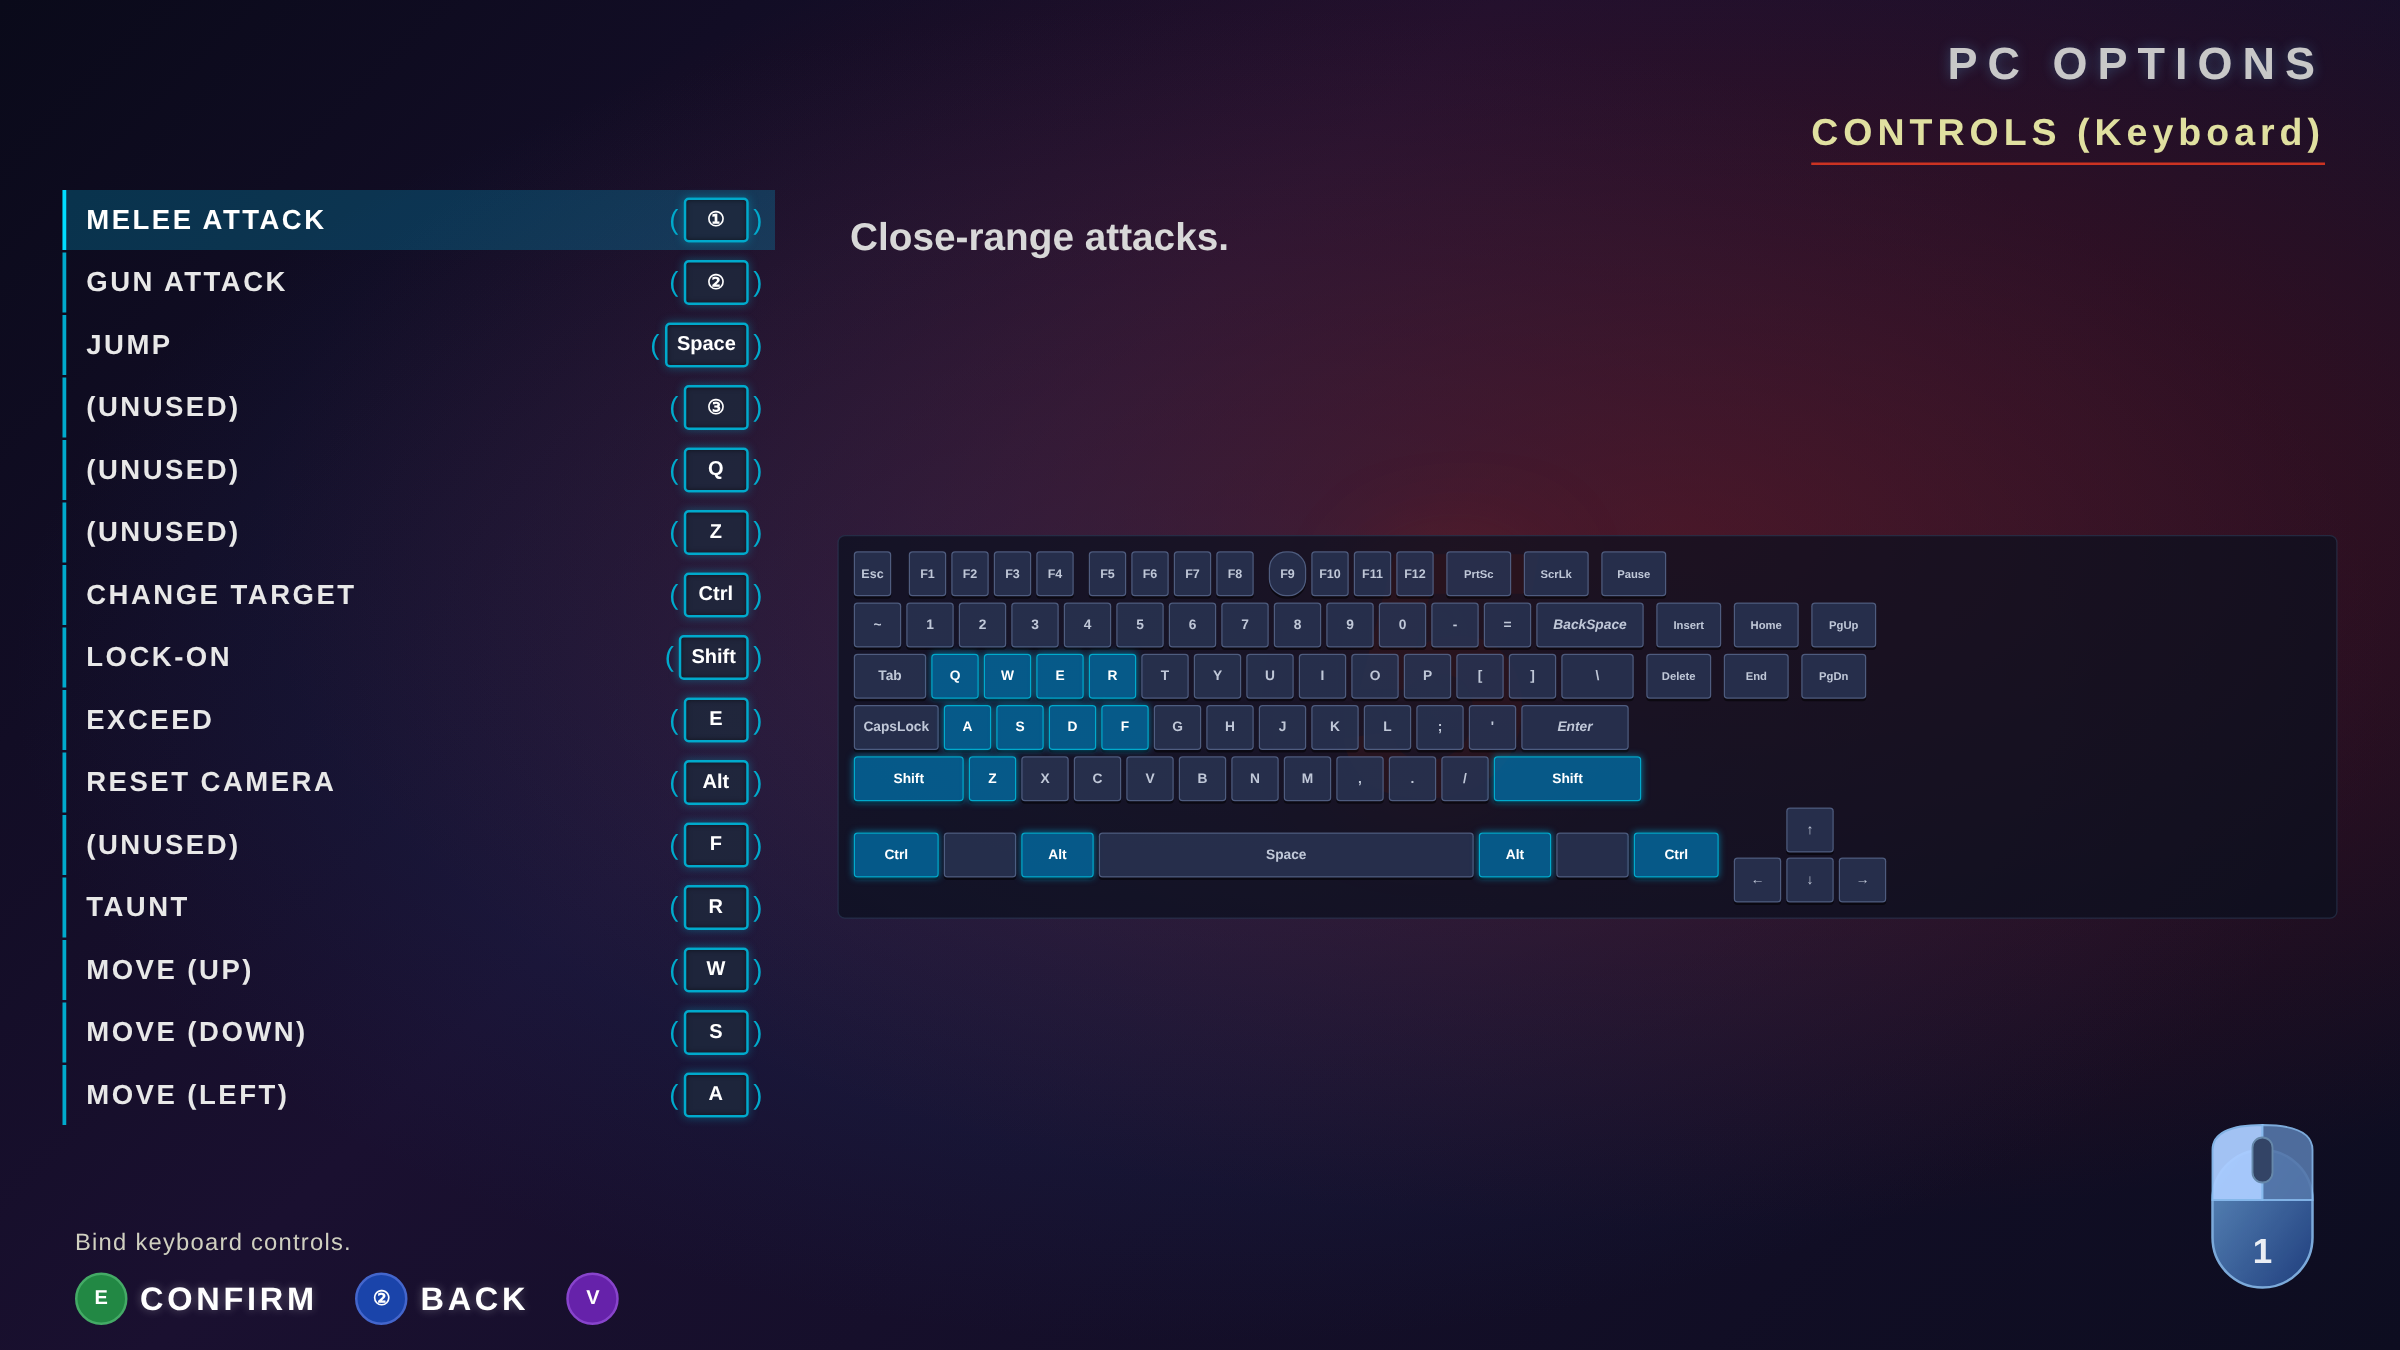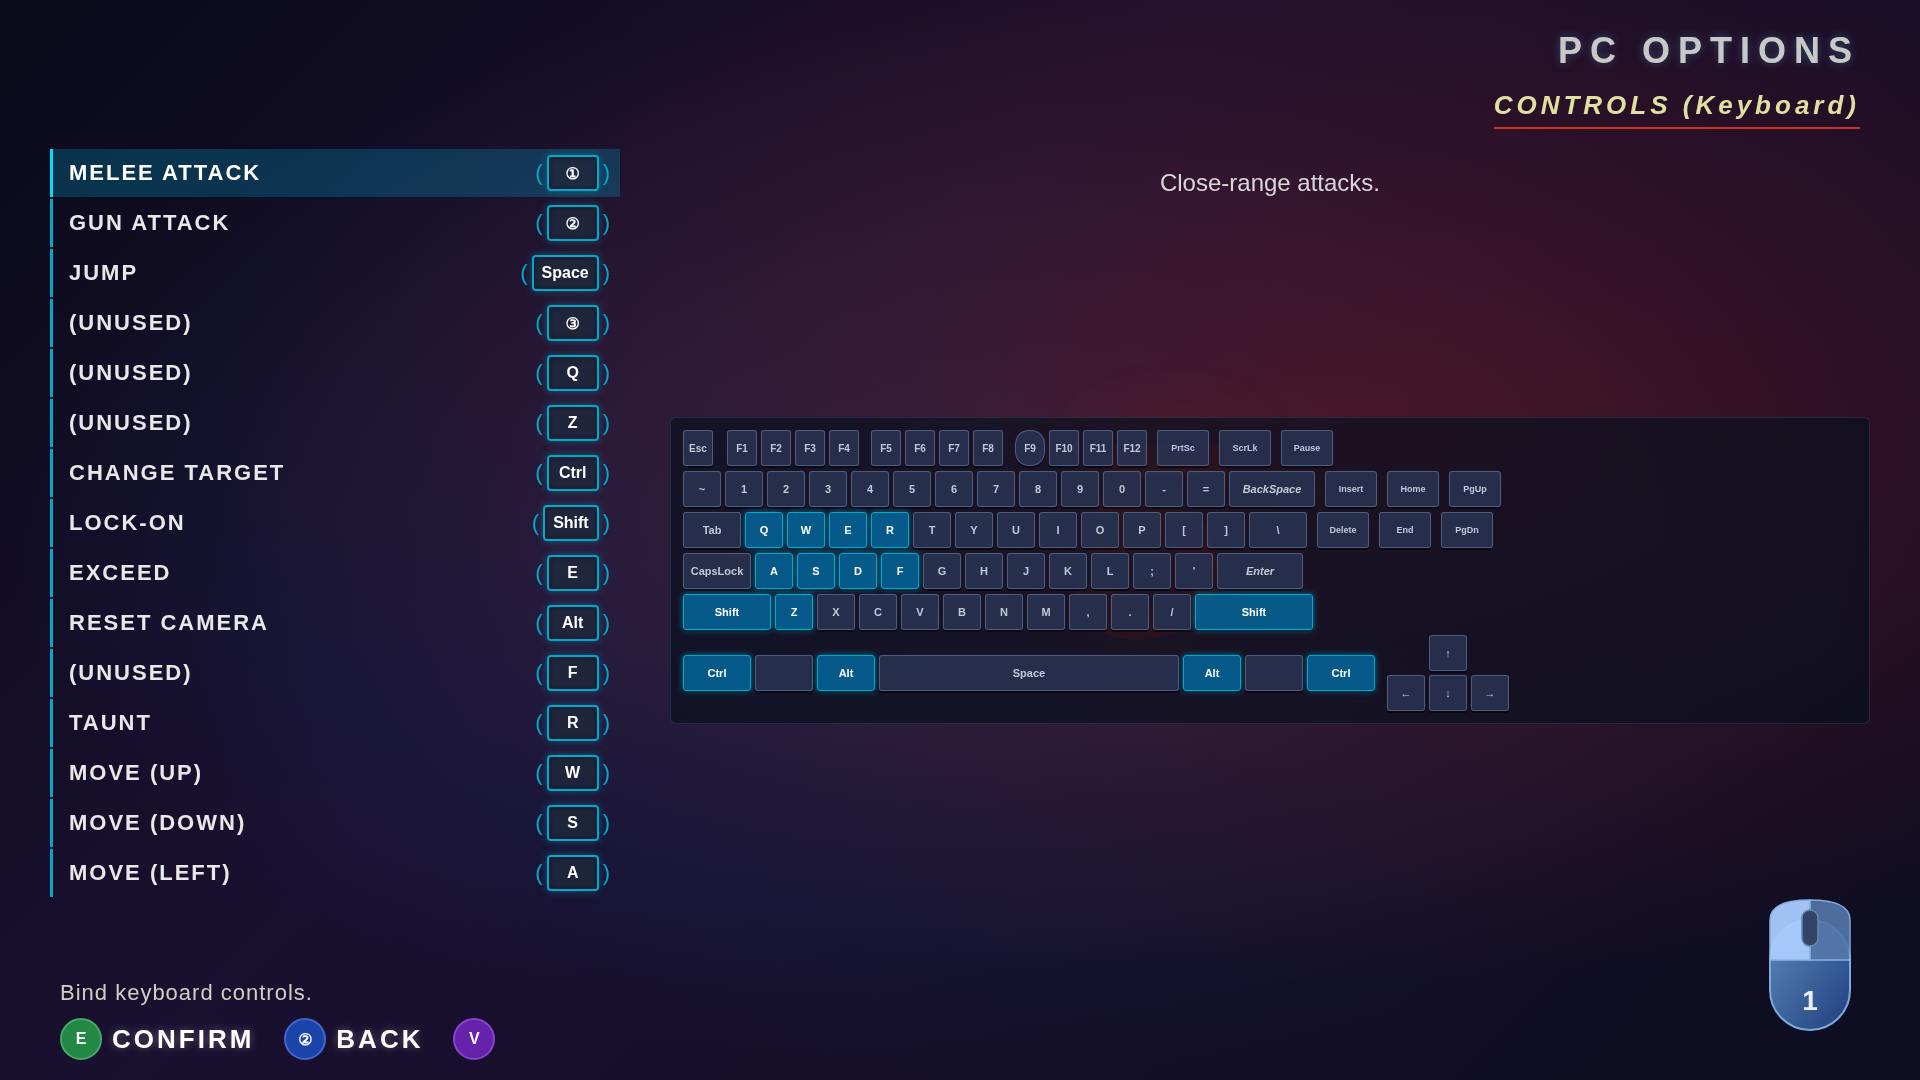--- a/index.html
+++ b/index.html
@@ -62,29 +62,28 @@
 
     .page-title {
       font-size: 36px;
       font-weight: bold;
       letter-spacing: 8px;
       color: #c8c8c8;
       text-shadow: 0 0 10px rgba(100,200,255,0.3);
     }
 
     .section-title {
-      font-size: 26px;
+      font-size: 30px;
       font-weight: bold;
       letter-spacing: 4px;
       color: #e0e0a0;
       margin-top: 18px;
       padding-bottom: 6px;
       border-bottom: 2px solid #cc3322;
       display: inline-block;
-      font-style: italic;
     }
 
     
     .main-content {
       display: flex;
       flex: 1;
       padding: 10px 0 0 0;
     }
 
     
@@ -159,23 +158,24 @@
     
     .right-panel {
       flex: 1;
       padding: 0 40px;
       display: flex;
       flex-direction: column;
     }
 
     .tooltip-text {
       color: #d8d8d8;
-      font-size: 24px;
-      text-align: center;
+      font-size: 31px;
+      text-align: left;
       padding: 20px 20px 30px;
+      font-weight: bold;
     }
 
     
     .keyboard-container {
       margin-top: 180px;
       padding: 10px;
     }
 
     .keyboard {
       display: flex;
@@ -229,21 +229,21 @@
 
     
     .bottom-bar {
       padding: 20px 60px;
       display: flex;
       flex-direction: column;
       gap: 12px;
     }
 
     .hint-text {
-      font-size: 22px;
+      font-size: 19px;
       color: #d0d0c0;
       letter-spacing: 1px;
     }
 
     .action-buttons {
       display: flex;
       align-items: center;
       gap: 30px;
     }
 

